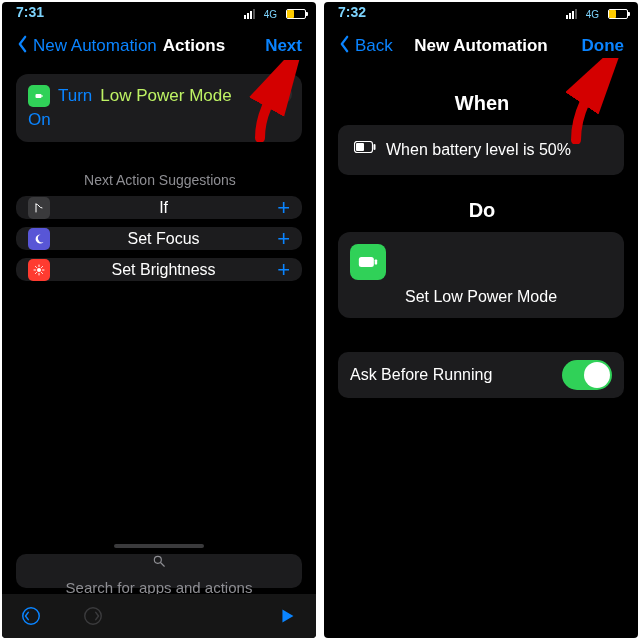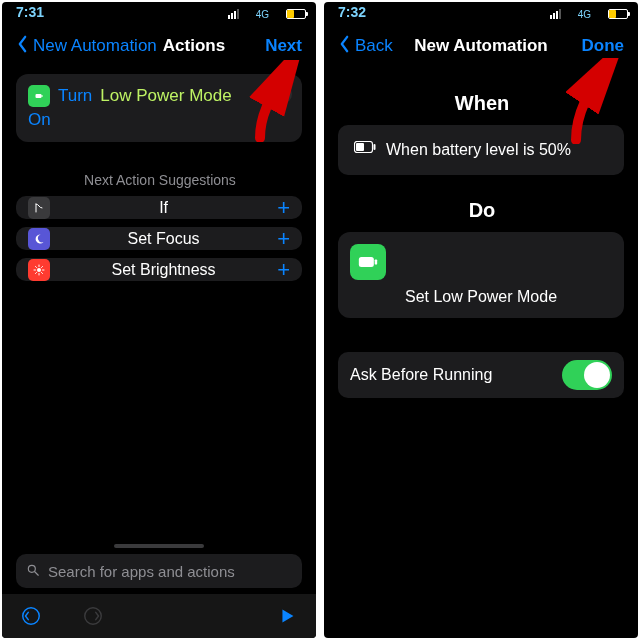--- a/index.html
+++ b/index.html
@@ -17,21 +17,21 @@
     position: relative; overflow: hidden;
     color: #fff;
   }
   .phone.left  { margin: 2px 0 2px 2px; }
   .phone.right { margin: 2px 2px 2px 0; }
 
   
   .status { height: 22px; padding: 2px 10px 0 14px;
             display:flex; justify-content:space-between; 
             font-size:14px; font-weight:600; color:#7dd3fc; }
-  .status .right-cluster { display:flex; align-items:center; gap:15px; font-size:11px; }
+  .status .right-cluster { display:flex; align-items:center; gap:7px; font-size:11px; }
   .bars { display:flex; align-items:flex-end; gap:1px; }
   .bars i { width:2px; background:#fff; display:block; }
   .bars i:nth-child(1){height:4px}
   .bars i:nth-child(2){height:6px}
   .bars i:nth-child(3){height:8px}
   .bars i:nth-child(4){height:10px;background:#555}
   .net-label { font-size:10px; font-weight:500; margin:0 2px; }
   .batt { width:20px; height:10px; border:1px solid #fff; border-radius:2px;
           position:relative; }
   .batt::after{content:"";position:absolute;right:-3px;top:2px;width:2px;height:4px;background:#fff;border-radius:0 1px 1px 0;}
@@ -98,21 +98,21 @@
   .toggle { width:50px; height:30px; border-radius:15px; background:#30d158;
             position:relative; margin-left:auto; }
   .toggle i { position:absolute; right:2px; top:2px; width:26px; height:26px;
               border-radius:13px; background:#fff; }
 
   
   .home-ind { width:90px; height:4px; background:#3a3a3c;
               border-radius:2px; margin:0 auto 6px; }
   .search { margin:0 14px 6px; height:34px; background:#1c1c1e;
             border-radius:10px; display:flex; align-items:center;
-            padding:0 10px; gap:8px; color:#8e8e93; font-size:15px;}
+            padding:0 10px; gap:8px; color:#8e8e93; font-size:15px;flex-direction:column;}
   .search svg{width:14px;height:14px;}
   .toolbar { height:44px; background:#161616; display:flex;
              align-items:center; padding:0 18px; }
   .toolbar .spacer{flex:1;}
   .tb-icon { width:22px; height:22px; display:flex; align-items:center;
              justify-content:center; }
   .tb-icon.mid { margin-left:40px; }
   .tb-icon svg { width:22px; height:22px; }
 
   

